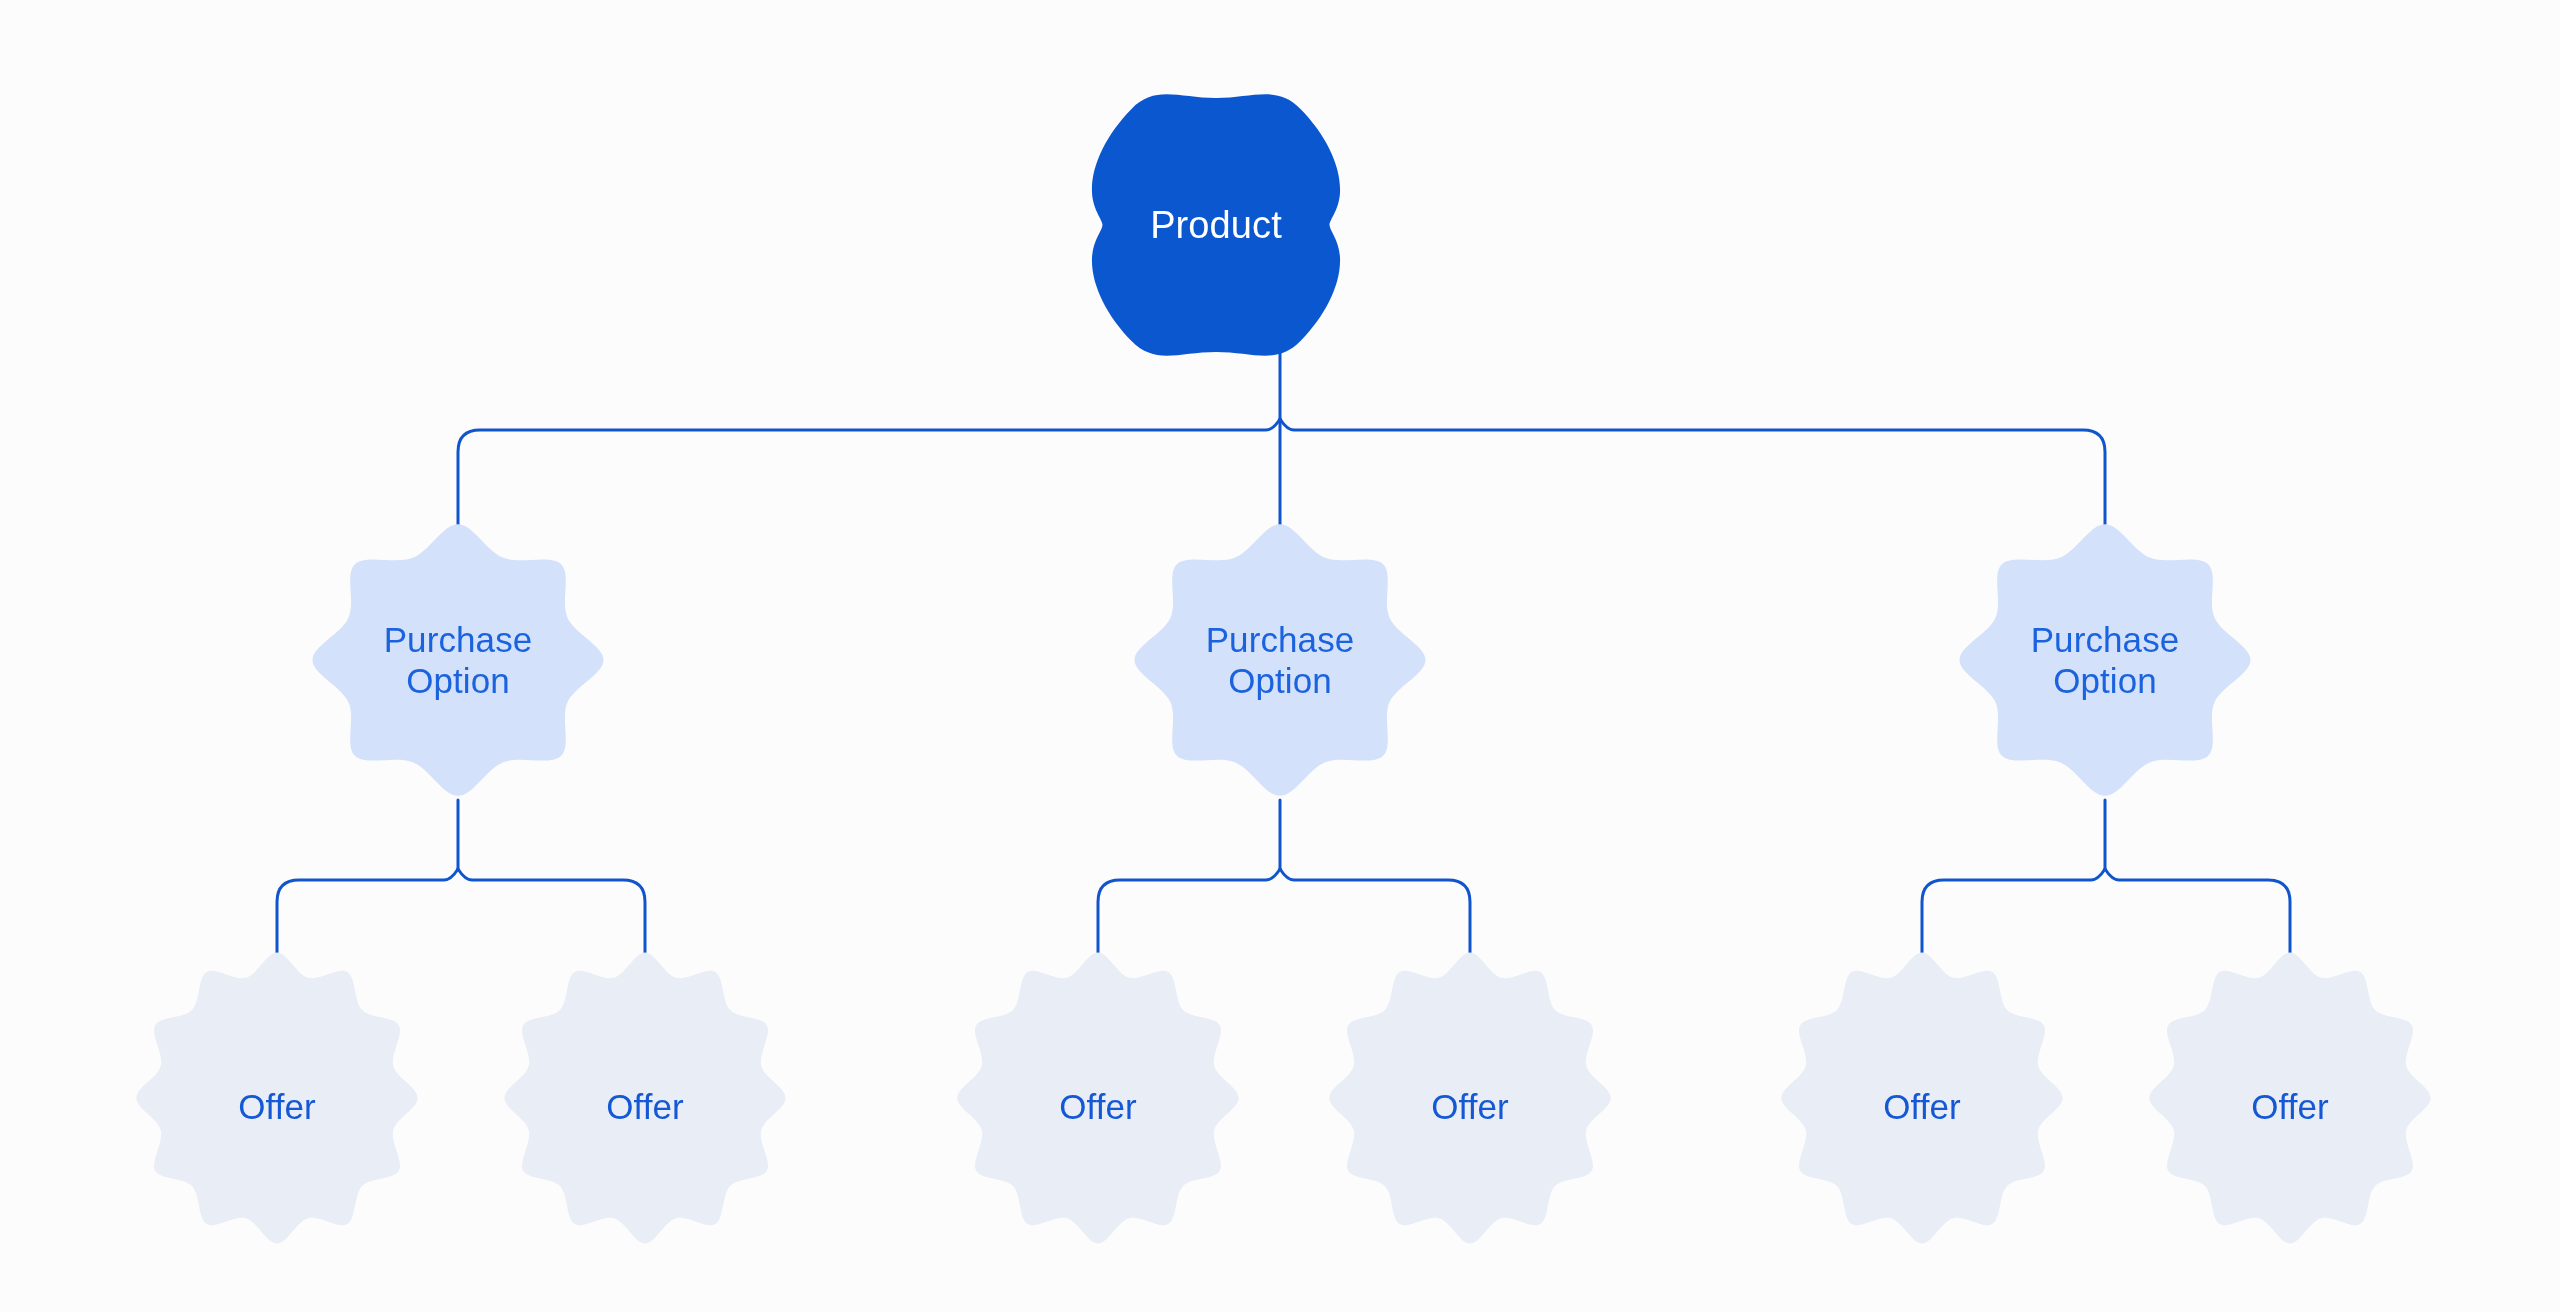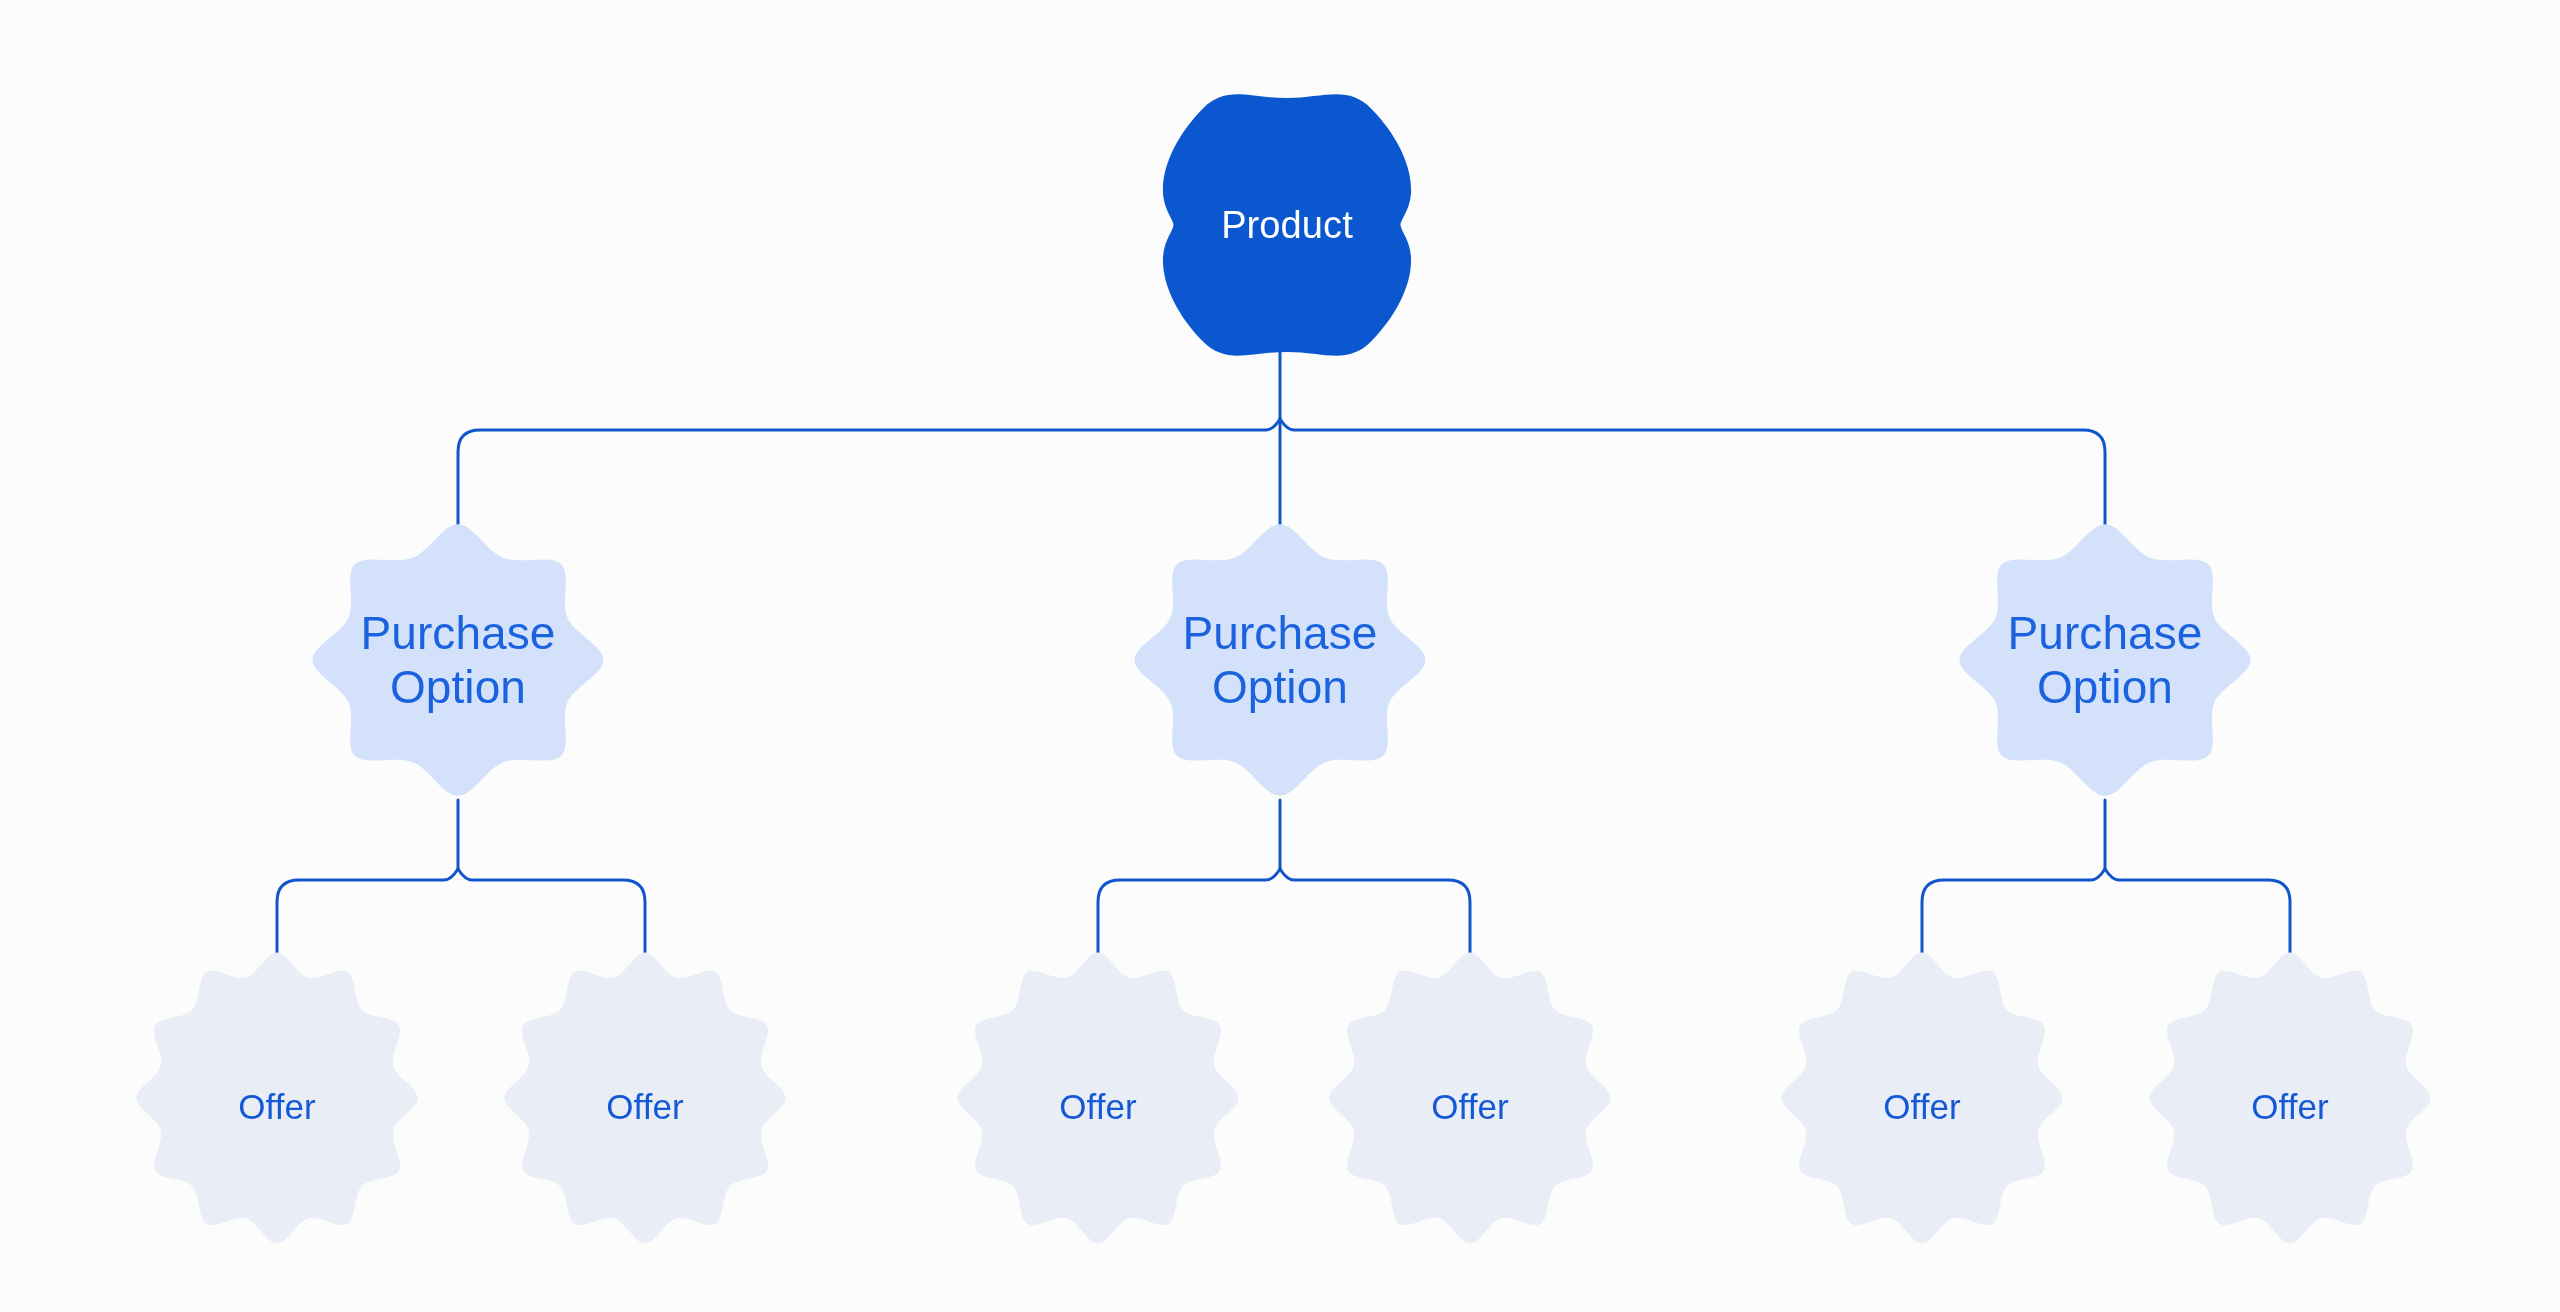--- a/index.html
+++ b/index.html
@@ -51,21 +51,21 @@
     white-space: pre-line;
     letter-spacing: 0.1px;
   }
   .node-root .node-label {
     color: #ffffff;
     font-size: 38px;
     font-weight: 400;
   }
   .node-option .node-label {
     color: #1b63de;
-    font-size: 46px;
+    font-size: 35px;
     font-weight: 400;
   }
   .node-offer .node-label {
     color: #1558d6;
     font-size: 35px;
     font-weight: 400;
     margin-top: 18px;
   }
 </style>
 </head>
@@ -82,21 +82,21 @@
       <path d="M277,960 L277,902 Q277,880 299,880 L444,880 Q451,880 458,869" fill="none" stroke="#1155cc" stroke-width="3" stroke-linecap="round" stroke-linejoin="round"></path>
       <path d="M645,960 L645,902 Q645,880 623,880 L472,880 Q465,880 458,869" fill="none" stroke="#1155cc" stroke-width="3" stroke-linecap="round" stroke-linejoin="round"></path>
       <path d="M1280,800 L1280,869" fill="none" stroke="#1155cc" stroke-width="3" stroke-linecap="round" stroke-linejoin="round"></path>
       <path d="M1098,960 L1098,902 Q1098,880 1120,880 L1266,880 Q1273,880 1280,869" fill="none" stroke="#1155cc" stroke-width="3" stroke-linecap="round" stroke-linejoin="round"></path>
       <path d="M1470,960 L1470,902 Q1470,880 1448,880 L1294,880 Q1287,880 1280,869" fill="none" stroke="#1155cc" stroke-width="3" stroke-linecap="round" stroke-linejoin="round"></path>
       <path d="M2105,800 L2105,869" fill="none" stroke="#1155cc" stroke-width="3" stroke-linecap="round" stroke-linejoin="round"></path>
       <path d="M1922,960 L1922,902 Q1922,880 1944,880 L2091,880 Q2098,880 2105,869" fill="none" stroke="#1155cc" stroke-width="3" stroke-linecap="round" stroke-linejoin="round"></path>
       <path d="M2290,960 L2290,902 Q2290,880 2268,880 L2119,880 Q2112,880 2105,869" fill="none" stroke="#1155cc" stroke-width="3" stroke-linecap="round" stroke-linejoin="round"></path>
     </svg>
 
-  <div class="node node-root" style="left: 1155px; top: 90px; width: 264px; height: 270px;">
+  <div class="node node-root" style="left: 1084px; top: 90px; width: 264px; height: 270px;">
     <svg class="blob" viewBox="0 0 200 200" preserveAspectRatio="none">
       <path d="M100,6
                C128,6 146,-4 164,14
                C182,32 194,54 194,74
                C194,88 186,96 186,100
                C186,104 194,112 194,126
                C194,146 182,168 164,186
                C146,204 128,194 100,194
                C72,194 54,204 36,186
                C18,168 6,146 6,126

